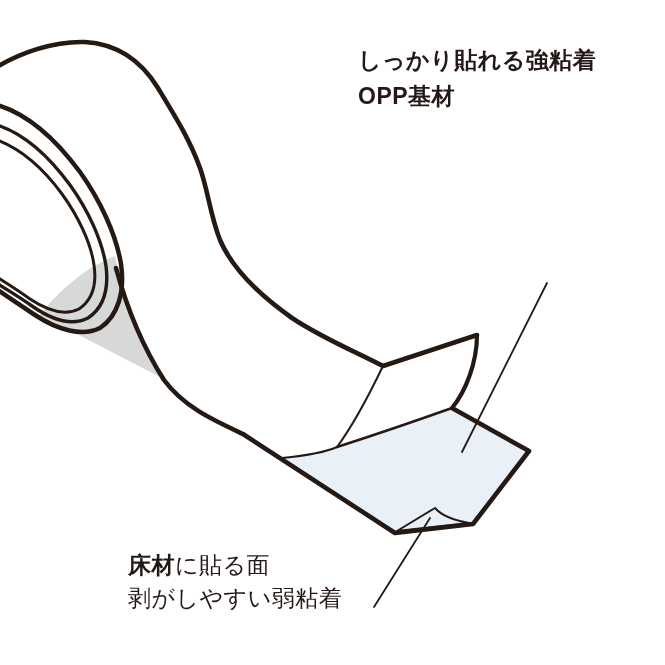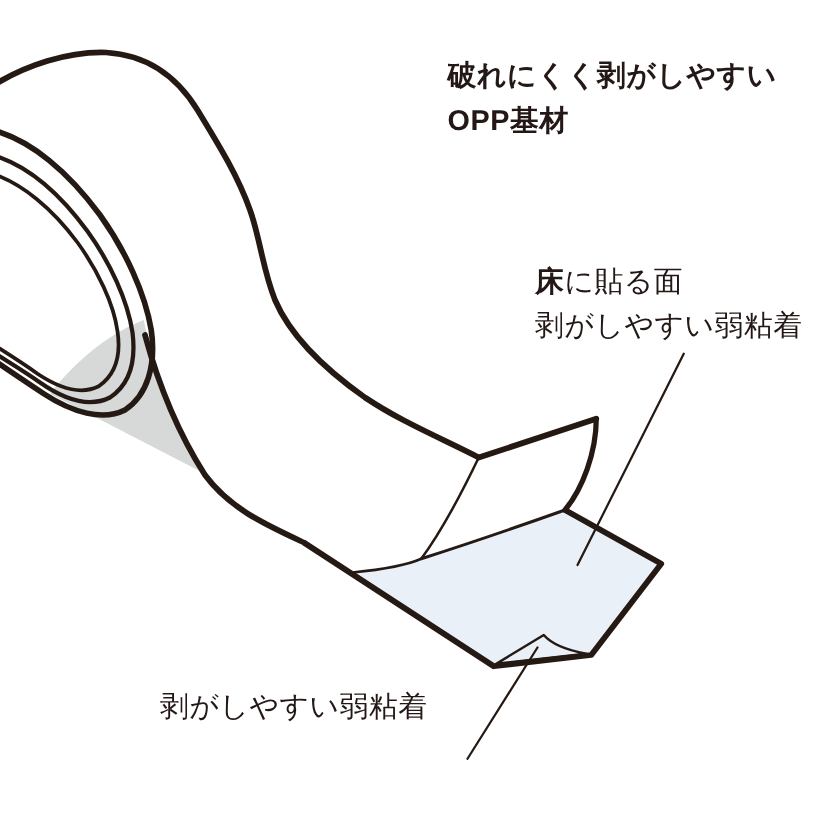--- a/index.html
+++ b/index.html
@@ -66,26 +66,23 @@
     <path class="ln" d="M 452,408 Q 390,430 337,447" stroke-width="2.4"></path>
     <path class="ln" d="M 383,366 C 371,391 354,424 337,447 C 326,452 302,456 282,458" stroke-width="2"></path>
 
     <path class="ln" d="M 397,531 L 435,508 C 441,515 453,520 469,523 Z" fill="var(--fold-gray)" stroke-width="2"></path>
 
     <path class="ln" d="M 547,283 L 462,452" stroke-width="1.8"></path>
     <path class="ln" d="M 430,518 L 374,607" stroke-width="1.8"></path>
   </svg>
 
   <div class="anno" id="anno-opp">
-    <div>破れにくく剥がしやすい</div>
+    <div>しっかり貼れる強粘着</div>
     <div>OPP基材</div>
   </div>
 
-  <div class="anno" id="anno-floor">
-    <div><span class="b">床</span><span>に貼る面</span></div>
-    <div>剥がしやすい弱粘着</div>
-  </div>
 
   <div class="anno" id="anno-material">
+    <div><span class="b">床材</span><span>に貼る面</span></div>
     <div>剥がしやすい弱粘着</div>
   </div>
 
 </div>
 
 </body></html>

